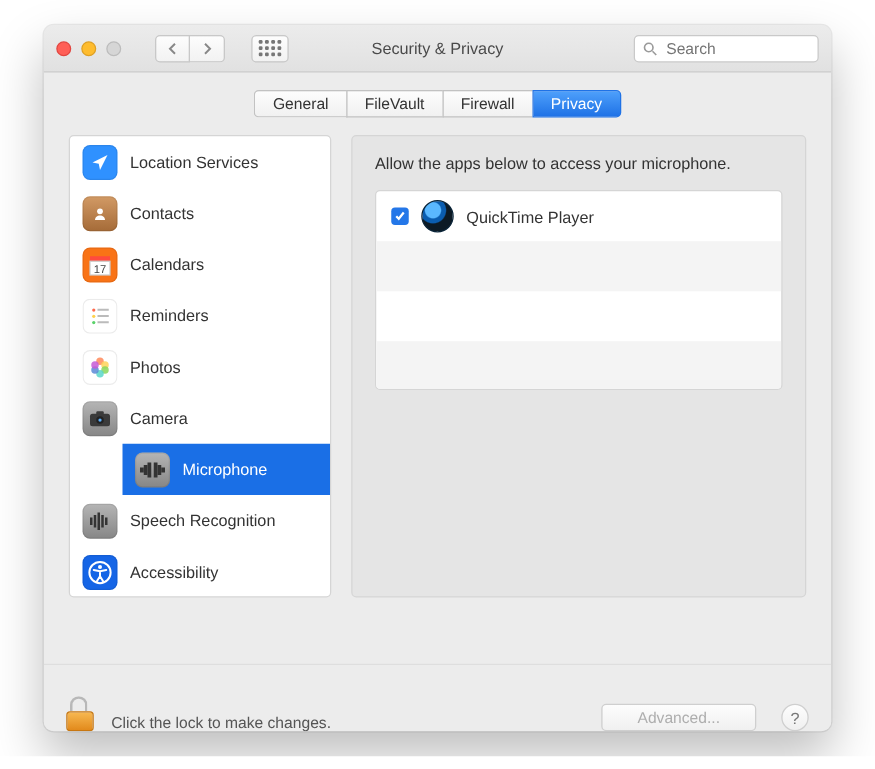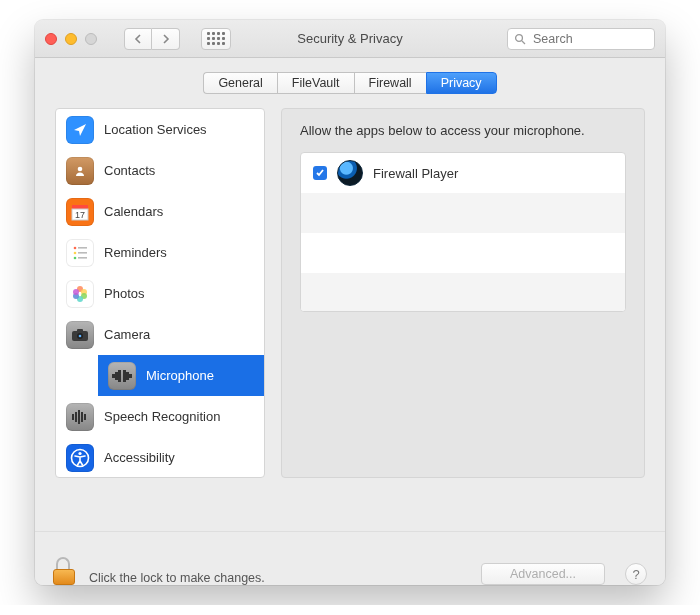--- a/index.html
+++ b/index.html
@@ -333,21 +333,21 @@
     <div class="detail">
       <div class="detail-title">Allow the apps below to access your microphone.</div>
       <div class="app-list">
         <div class="app-row">
           <div class="checkbox">
             <svg width="10" height="10" viewBox="0 0 10 10">
                 <path d="M2 5l2 2 4-5" fill="none" stroke="#fff" stroke-width="1.8"></path>
               </svg>
           </div>
           <div class="qt-icon"></div>
-          <span>Firewall Player</span>
+          <span>QuickTime Player</span>
         </div>
         <div class="app-row"></div>
         <div class="app-row"></div>
         <div class="app-row"></div>
       </div>
     </div>
 
   </div>
 
   <div class="footer">

